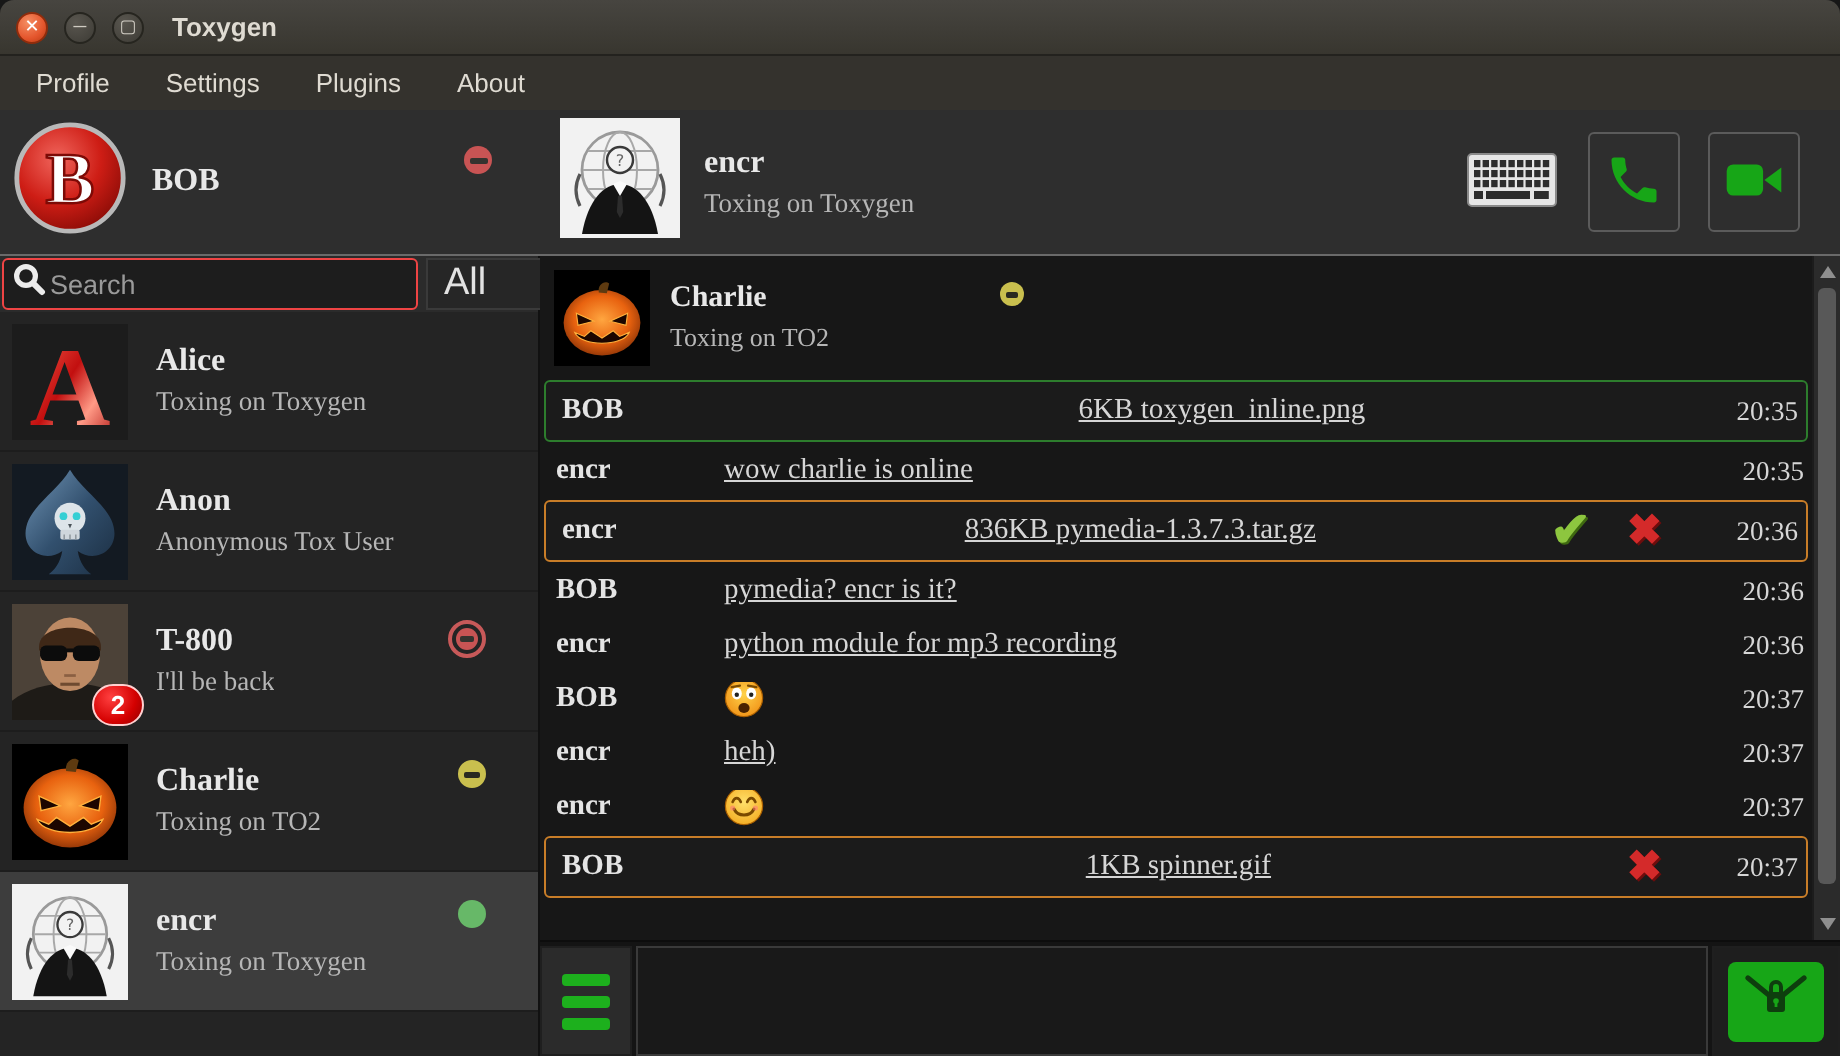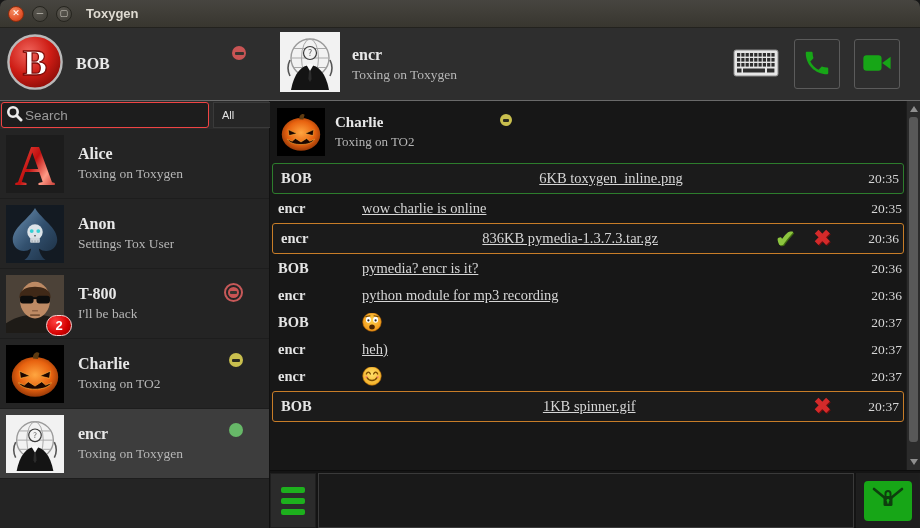--- a/index.html
+++ b/index.html
@@ -40,21 +40,21 @@
   .tool-plain{width:48px;height:34px;display:flex;align-items:center;justify-content:center;background:none;border:none;cursor:pointer;}
   .tool-btn{width:46px;height:50px;display:flex;align-items:center;justify-content:center;
     background:#2e2e2e;border:1px solid #5b5b5b;border-radius:3px;cursor:pointer;}
   
   .main{flex:1;display:flex;min-height:0;}
   .left-panel{width:270px;flex:0 0 270px;background:#242424;display:flex;flex-direction:column;border-right:1px solid #111;}
   .search-row{height:28px;flex:0 0 28px;display:flex;align-items:stretch;background:#2b2b2b;}
   .search-box{flex:1;display:flex;align-items:center;background:#1d1d1d;border:1px solid #ef4444;border-radius:3px;margin:1px;padding:0 4px;}
   .search-box input{flex:1;background:none;border:none;outline:none;color:#ddd;font-size:13.5px;font-family:"Liberation Sans",sans-serif;min-width:0;}
   .search-box input::placeholder{color:#9a9a9a;}
-  .filter-select{width:112px;flex:0 0 112px;display:flex;align-items:center;background:#262626;border:1px solid #3a3a3a;margin:1px 1px 1px 3px;padding:0 8px;color:#e2e2e2;font-size:11px;cursor:pointer;gap:26px;}
+  .filter-select{width:112px;flex:0 0 112px;display:flex;align-items:center;background:#262626;border:1px solid #3a3a3a;margin:1px 1px 1px 3px;padding:0 8px;color:#e2e2e2;font-size:19px;cursor:pointer;gap:26px;}
   .filter-arrow{margin-left:auto;width:0;height:0;border-left:4px solid transparent;border-right:4px solid transparent;border-top:5px solid #b5b5b5;}
   .contact-list{flex:1;overflow:hidden;}
   .contact-item{height:70px;display:flex;align-items:center;padding:0 6px;position:relative;background:#242424;border-bottom:1px solid #1d1d1d;cursor:pointer;}
   .contact-item.selected{background:#3d3d3d;}
   .contact-item .avatar-wrap{position:relative;width:58px;height:58px;flex:0 0 58px;}
   .contact-item .id-block{margin-left:14px;}
   .contact-item .status-wrap{margin-left:auto;margin-right:20px;align-self:flex-start;margin-top:14px;}
   .unread-badge{position:absolute;left:40px;top:40px;min-width:26px;height:21px;border-radius:11px;
     background:radial-gradient(circle at 35% 30%,#ff4040,#d40000 60%,#8f0000);border:1px solid #ffd0d0;
     color:#fff;font-weight:bold;font-size:13px;display:flex;align-items:center;justify-content:center;padding:0 4px;}
@@ -117,20 +117,26 @@
 
 <div class="window">
 
   <div class="titlebar">
     <div class="winbtn close">✕</div>
     <div class="winbtn minmax">─</div>
     <div class="winbtn minmax">▢</div>
     <span class="win-title">Toxygen</span>
   </div>
 
+  <div class="menubar">
+      <div class="menu-item">Profile</div>
+      <div class="menu-item">Settings</div>
+      <div class="menu-item">Plugins</div>
+      <div class="menu-item">About</div>
+    </div>
 
   <div class="header-row">
     <div class="self-area">
       <span class="avatar" id="avatar-self"><svg width="58" height="58" viewBox="0 0 60 60">
     <defs>
               <radialGradient id="g0" cx="38%" cy="32%" r="75%">
       <stop offset="0%" stop-color="#f0655c"></stop>
                 <stop offset="55%" stop-color="#ce1d15"></stop>
                 <stop offset="100%" stop-color="#860b06"></stop>
     </radialGradient>
@@ -265,21 +271,21 @@
     <rect x="25" y="34" width="10" height="5" rx="1" fill="#cfd6dc"></rect>
     <circle cx="26.6" cy="27" r="2" fill="#35cfd4"></circle>
                 <circle cx="33.4" cy="27" r="2" fill="#35cfd4"></circle>
     <path d="M29 31 L31 31 L30 33.4 Z" fill="#4a5258"></path>
     <line x1="27" y1="36.5" x2="27" y2="39" stroke="#8f979d" stroke-width="0.8"></line>
     <line x1="30" y1="36.5" x2="30" y2="39" stroke="#8f979d" stroke-width="0.8"></line>
     <line x1="33" y1="36.5" x2="33" y2="39" stroke="#8f979d" stroke-width="0.8"></line>
               </svg></div>
             <div class="id-block">
               <div class="id-name">Anon</div>
-              <div class="id-status">Settings Tox User</div>
+              <div class="id-status">Anonymous Tox User</div>
             </div>
           </div>
           <div class="contact-item">
             <div class="avatar-wrap"><svg width="58" height="58" viewBox="0 0 60 60">
     <rect width="60" height="60" fill="#4c4238"></rect>
     <path d="M0 60 L0 50 C8 44 18 41 30 41 C42 41 52 44 60 50 L60 60 Z" fill="#1e1b17"></path>
     <ellipse cx="30" cy="26" rx="15.5" ry="19" fill="#bd8a64"></ellipse>
     <path d="M14 22 C14 9 46 9 46 22 L46 24 L14 24 Z" fill="#3f2817"></path>
     <rect x="14.5" y="21.5" width="14" height="8" rx="3" fill="#0c0c0c"></rect>
     <rect x="31.5" y="21.5" width="14" height="8" rx="3" fill="#0c0c0c"></rect>

